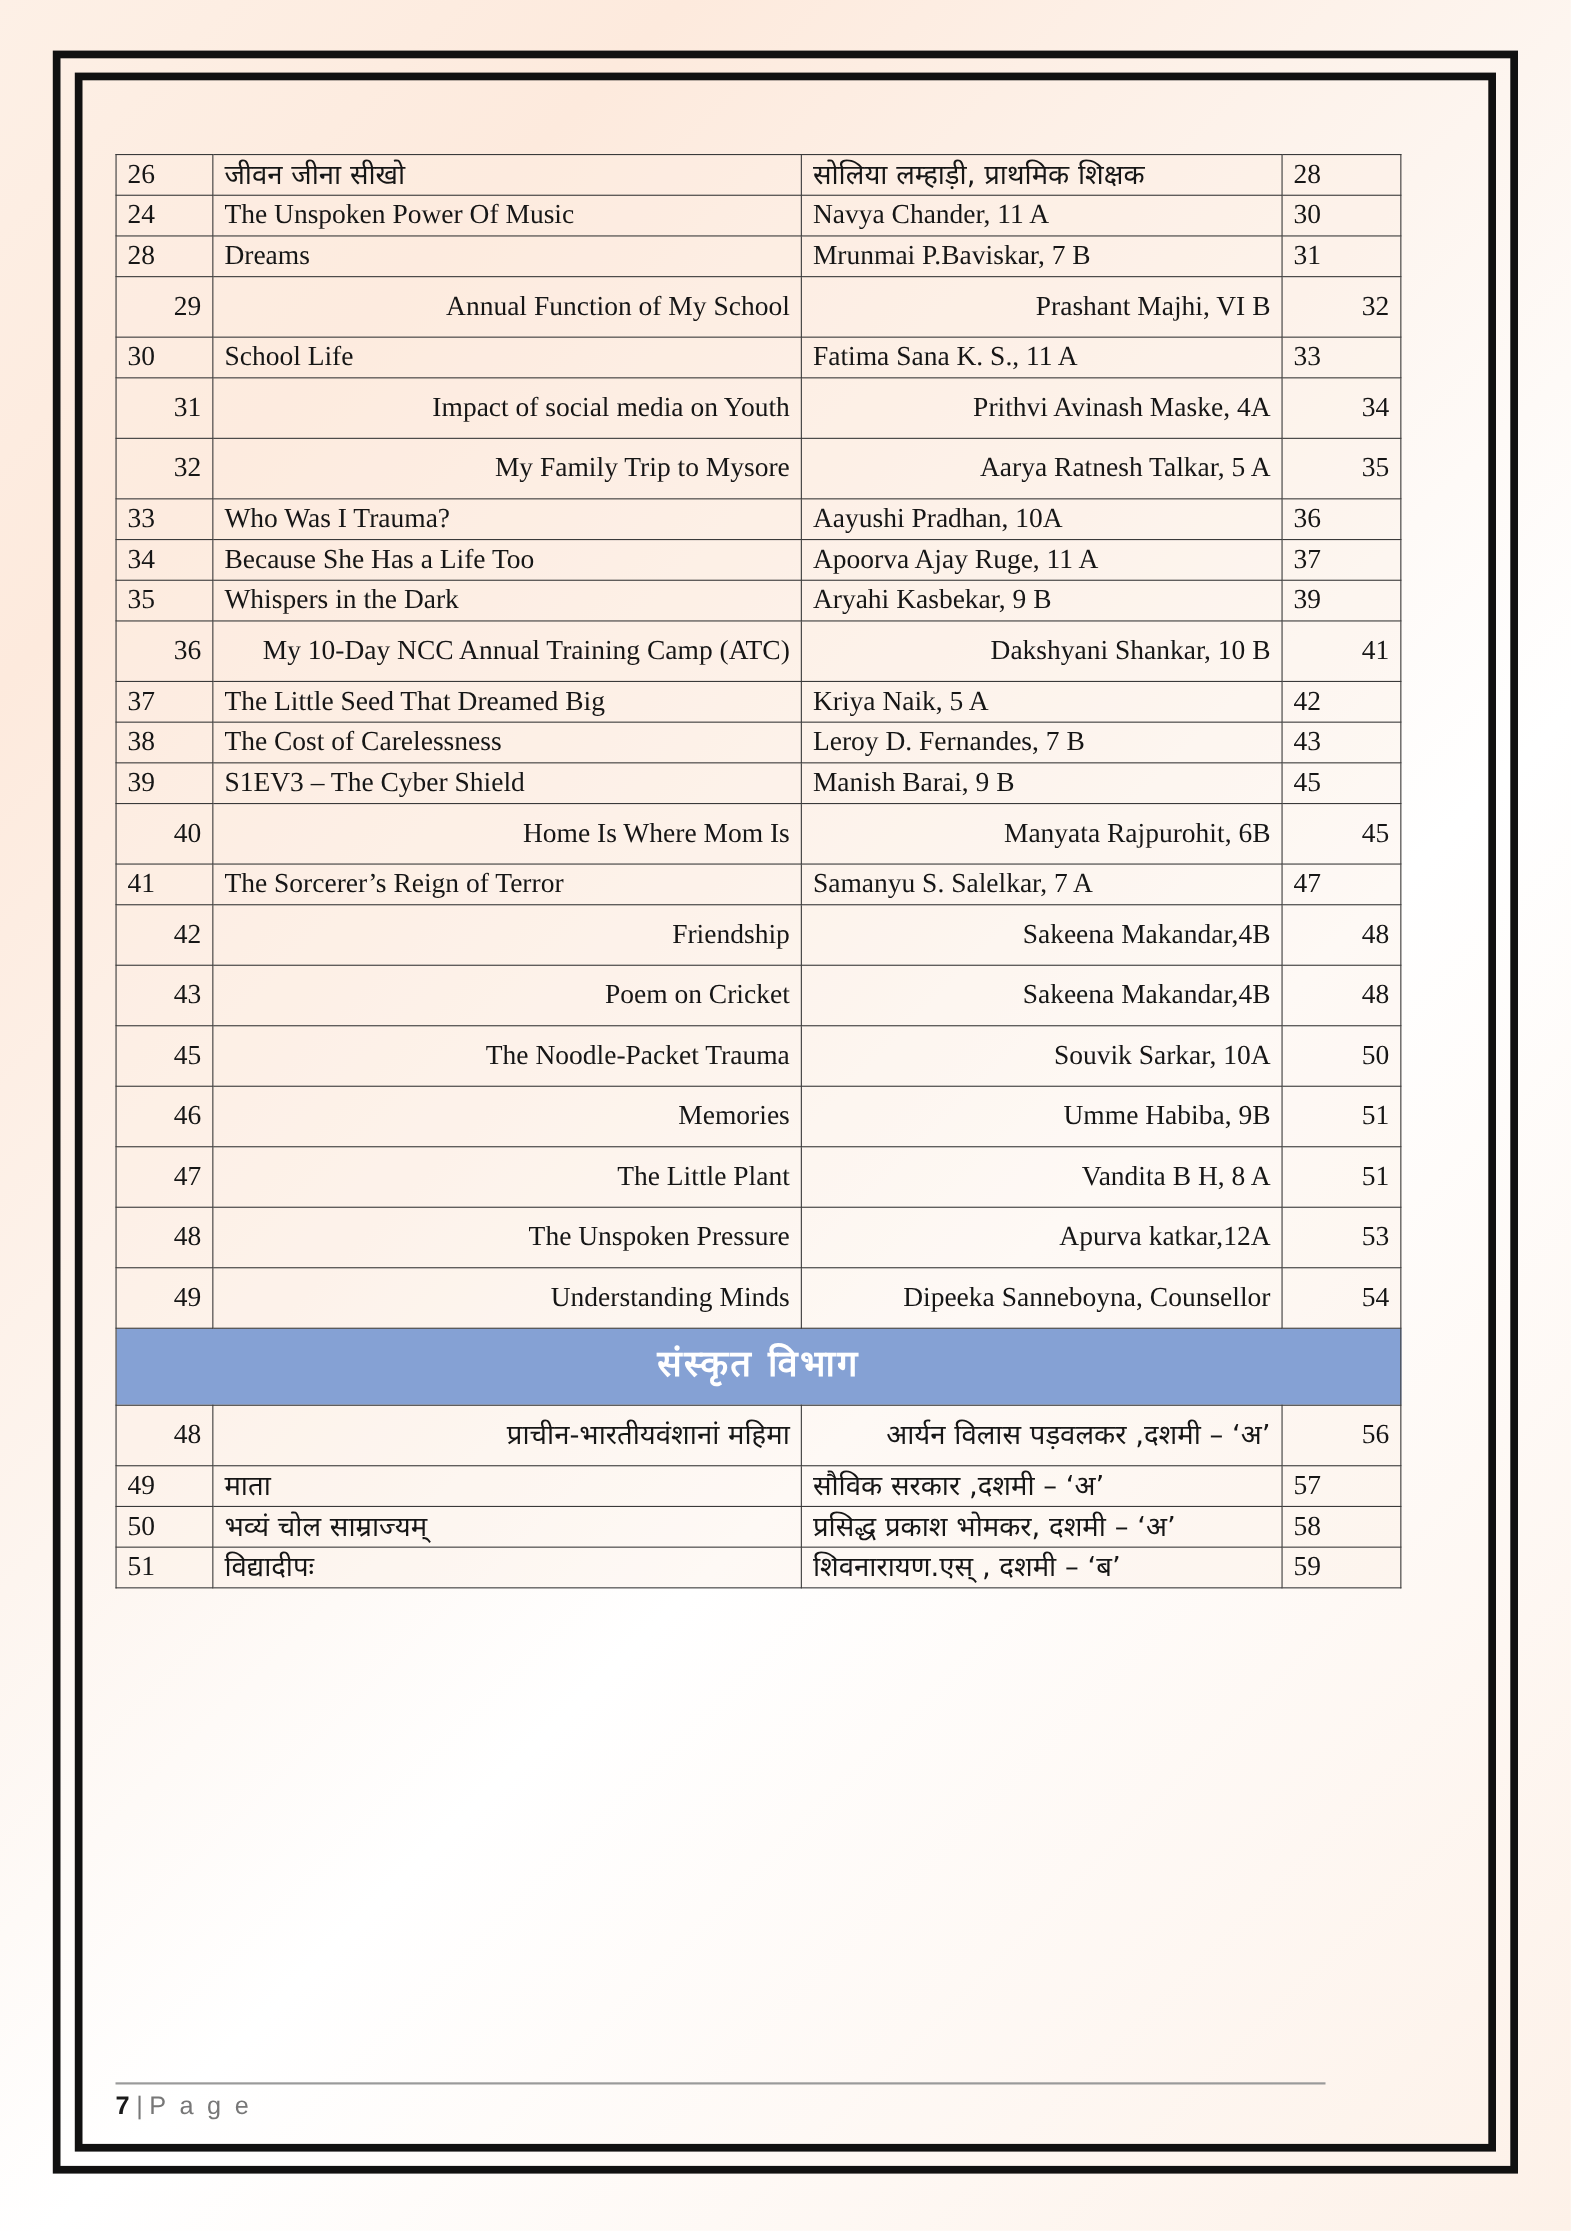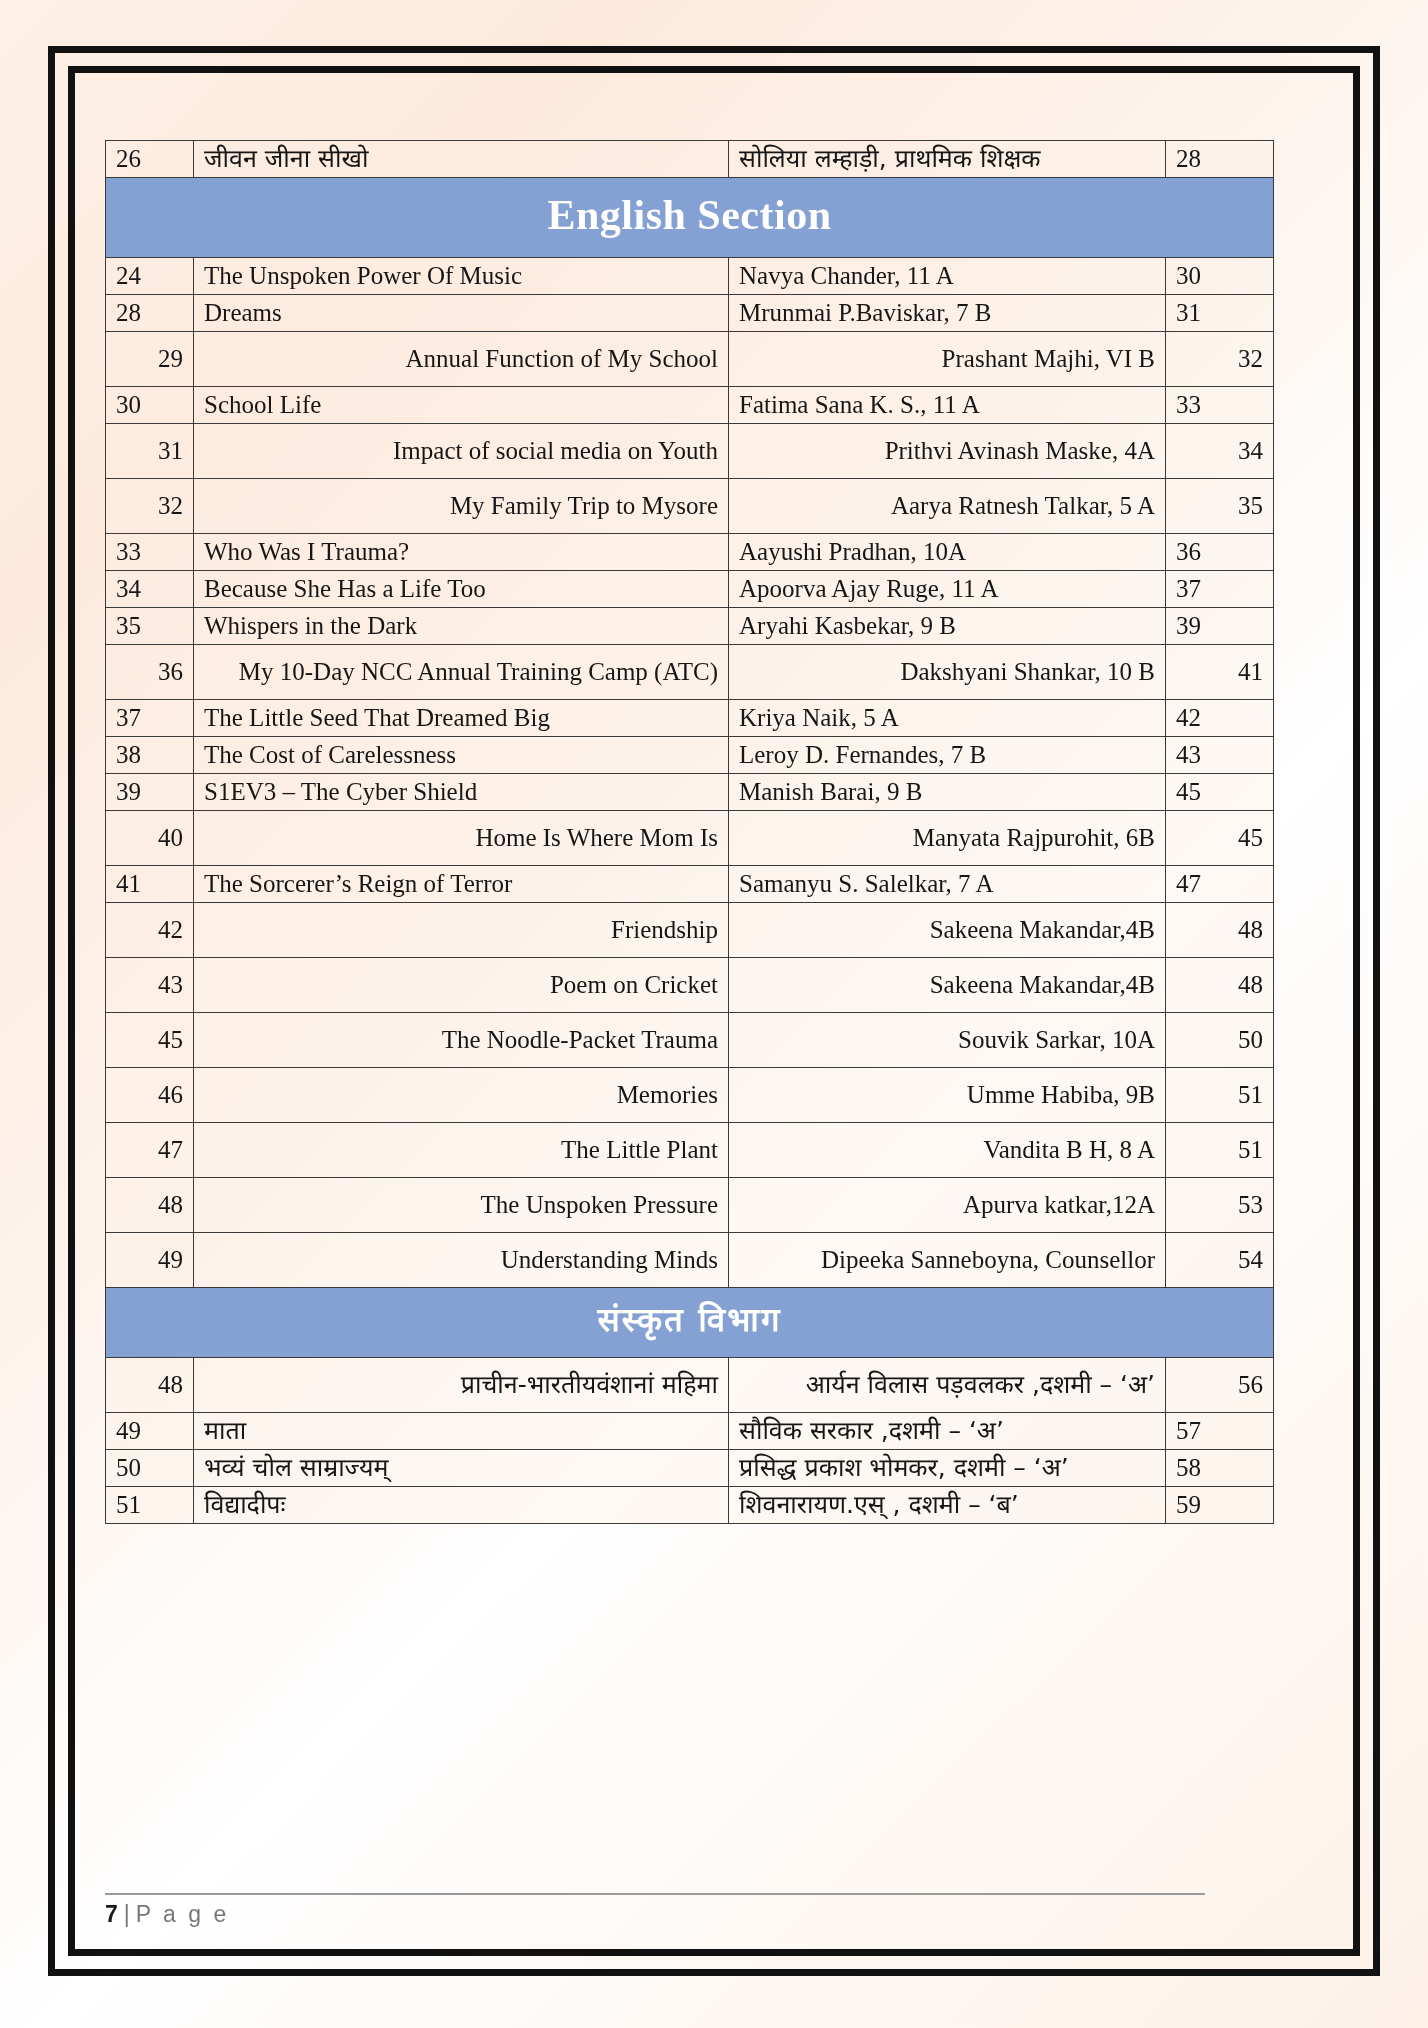--- a/index.html
+++ b/index.html
@@ -149,25 +149,20 @@
             <col class="c-page">
         </colgroup>
         <tbody>
           <tr>
             <td class="num">26</td>
             <td class="dev-cell">जीवन जीना सीखो</td>
             <td class="dev-cell">सोलिया लम्हाड़ी, प्राथमिक शिक्षक</td>
             <td class="pg">28</td>
           </tr>
 
-          <tr class="section-head">
-            <td colspan="4">
-              <span class="section-title-en">English Section</span>
-            </td>
-          </tr>
 
           <tr>
             <td class="num">24</td>
             <td>The Unspoken Power Of Music</td>
             <td>Navya Chander, 11 A</td>
             <td class="pg">30</td>
           </tr>
           <tr>
             <td class="num">28</td>
             <td>Dreams</td>

